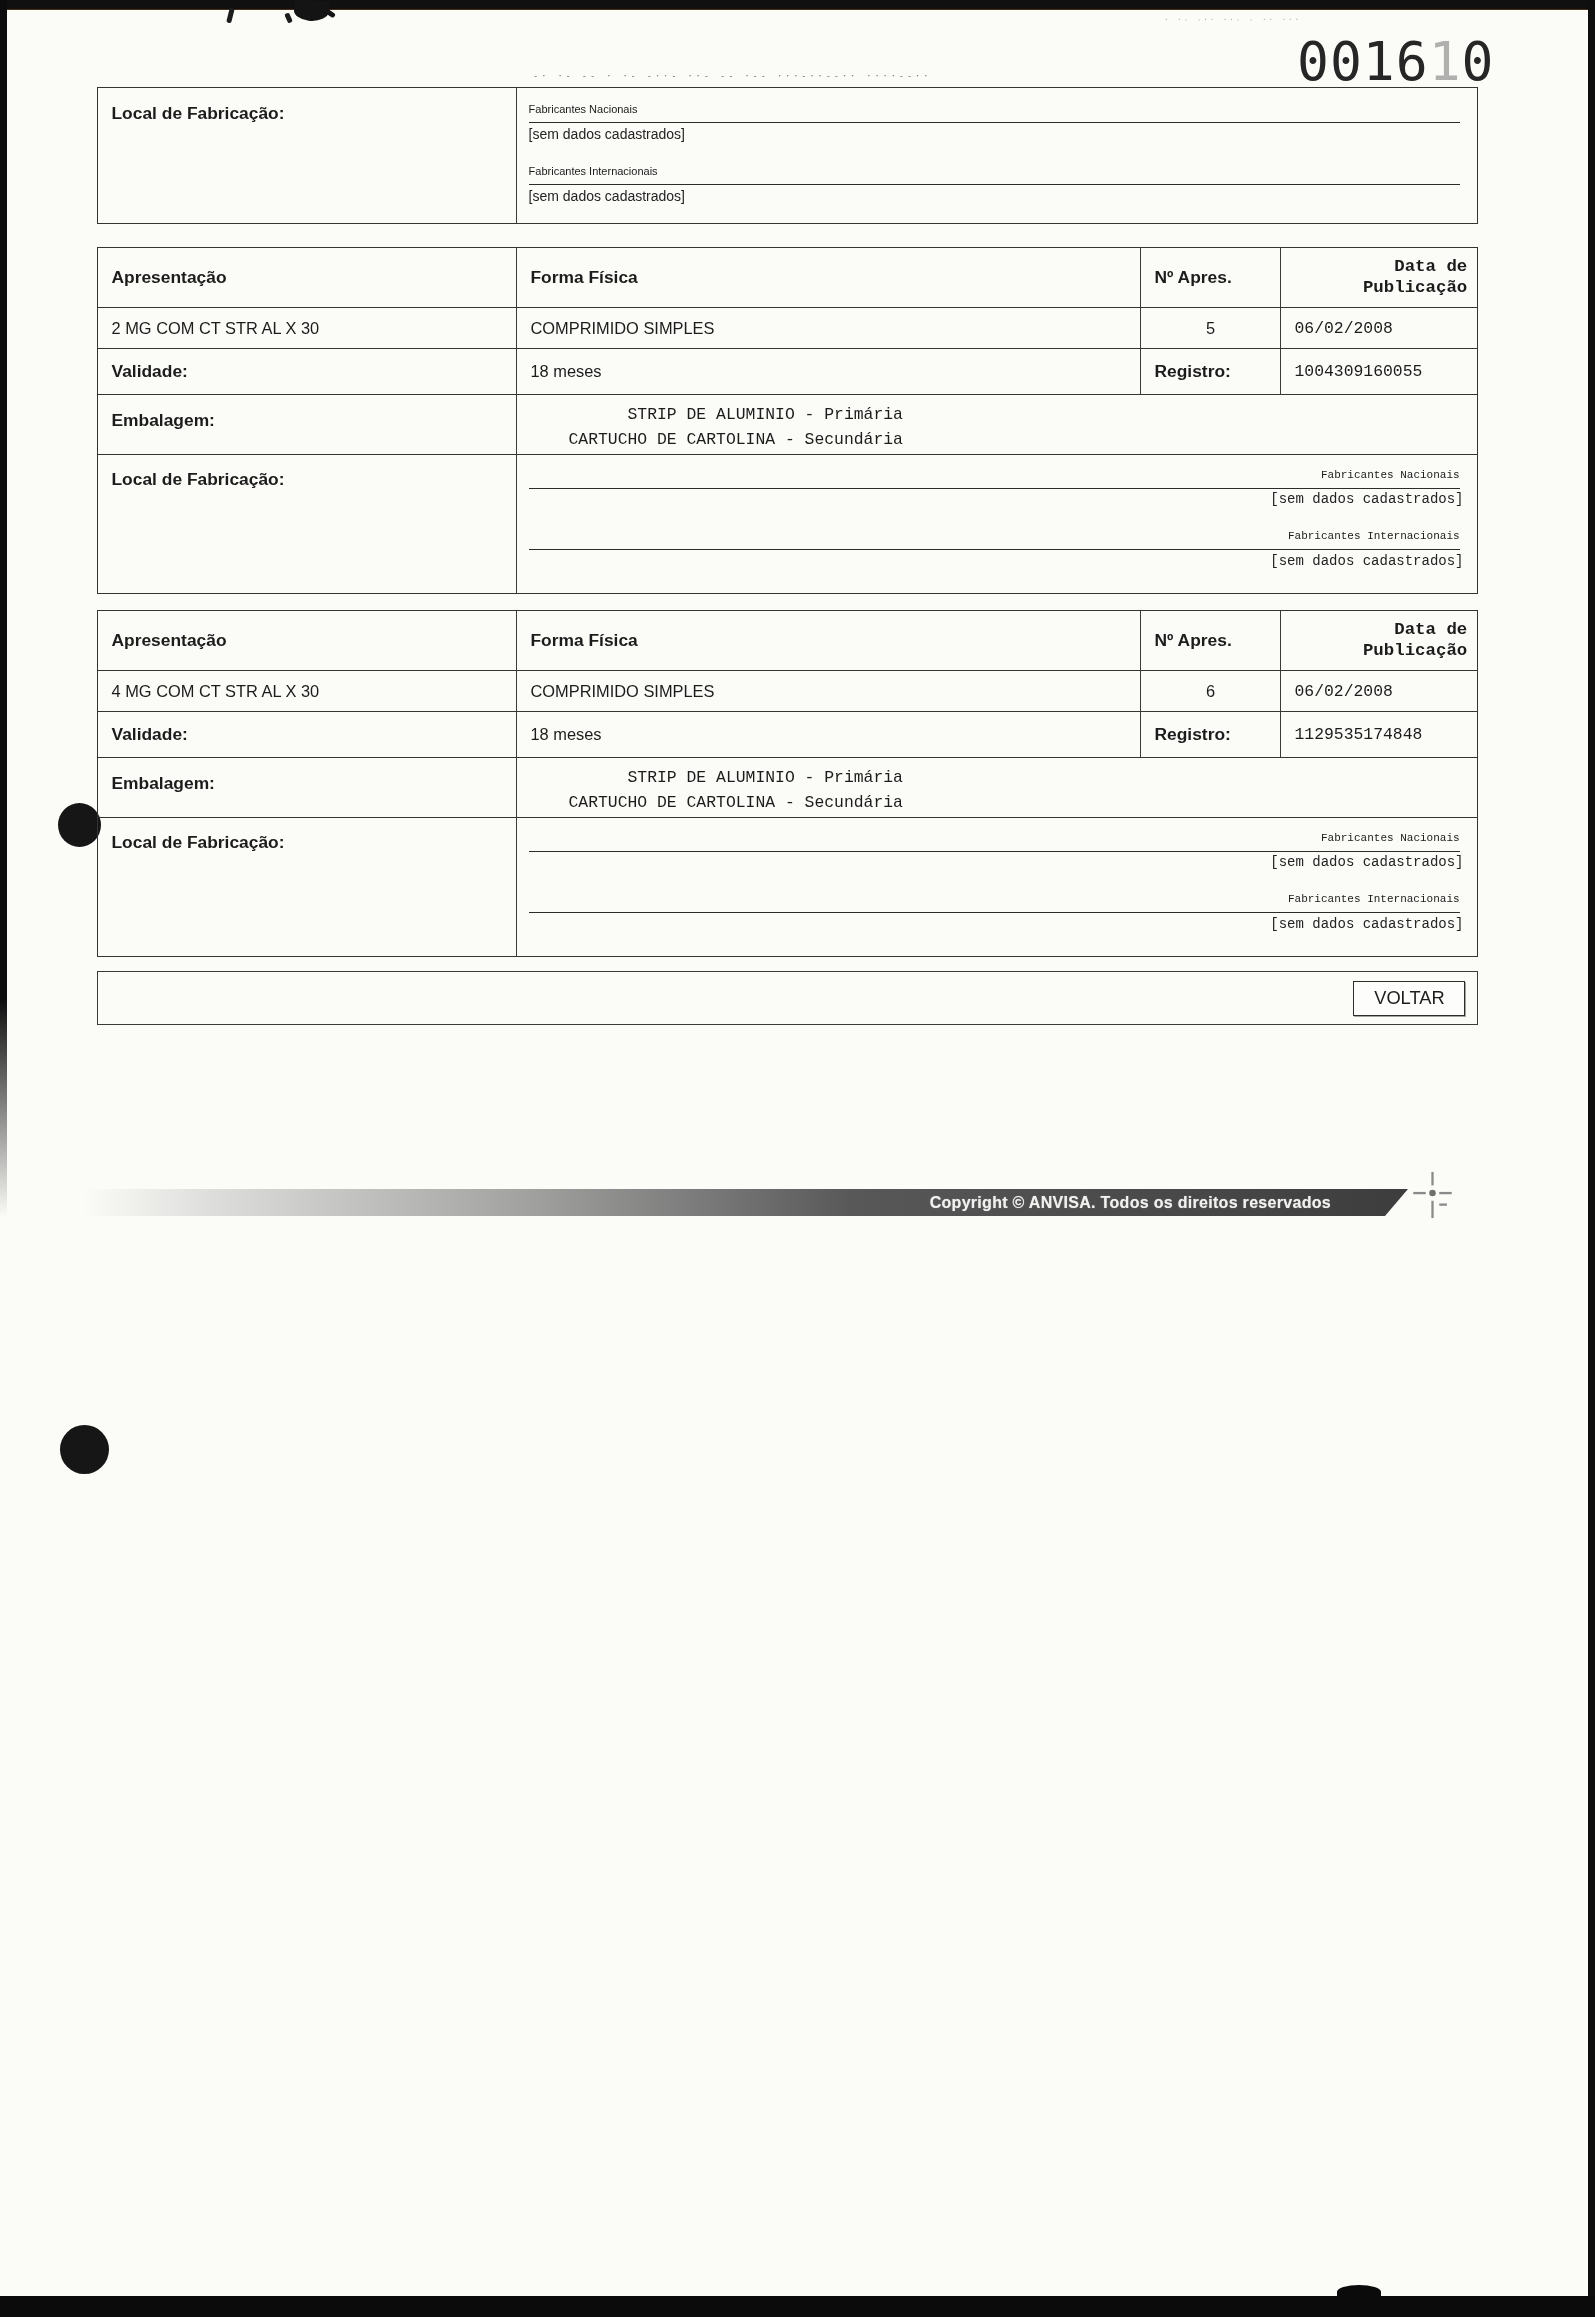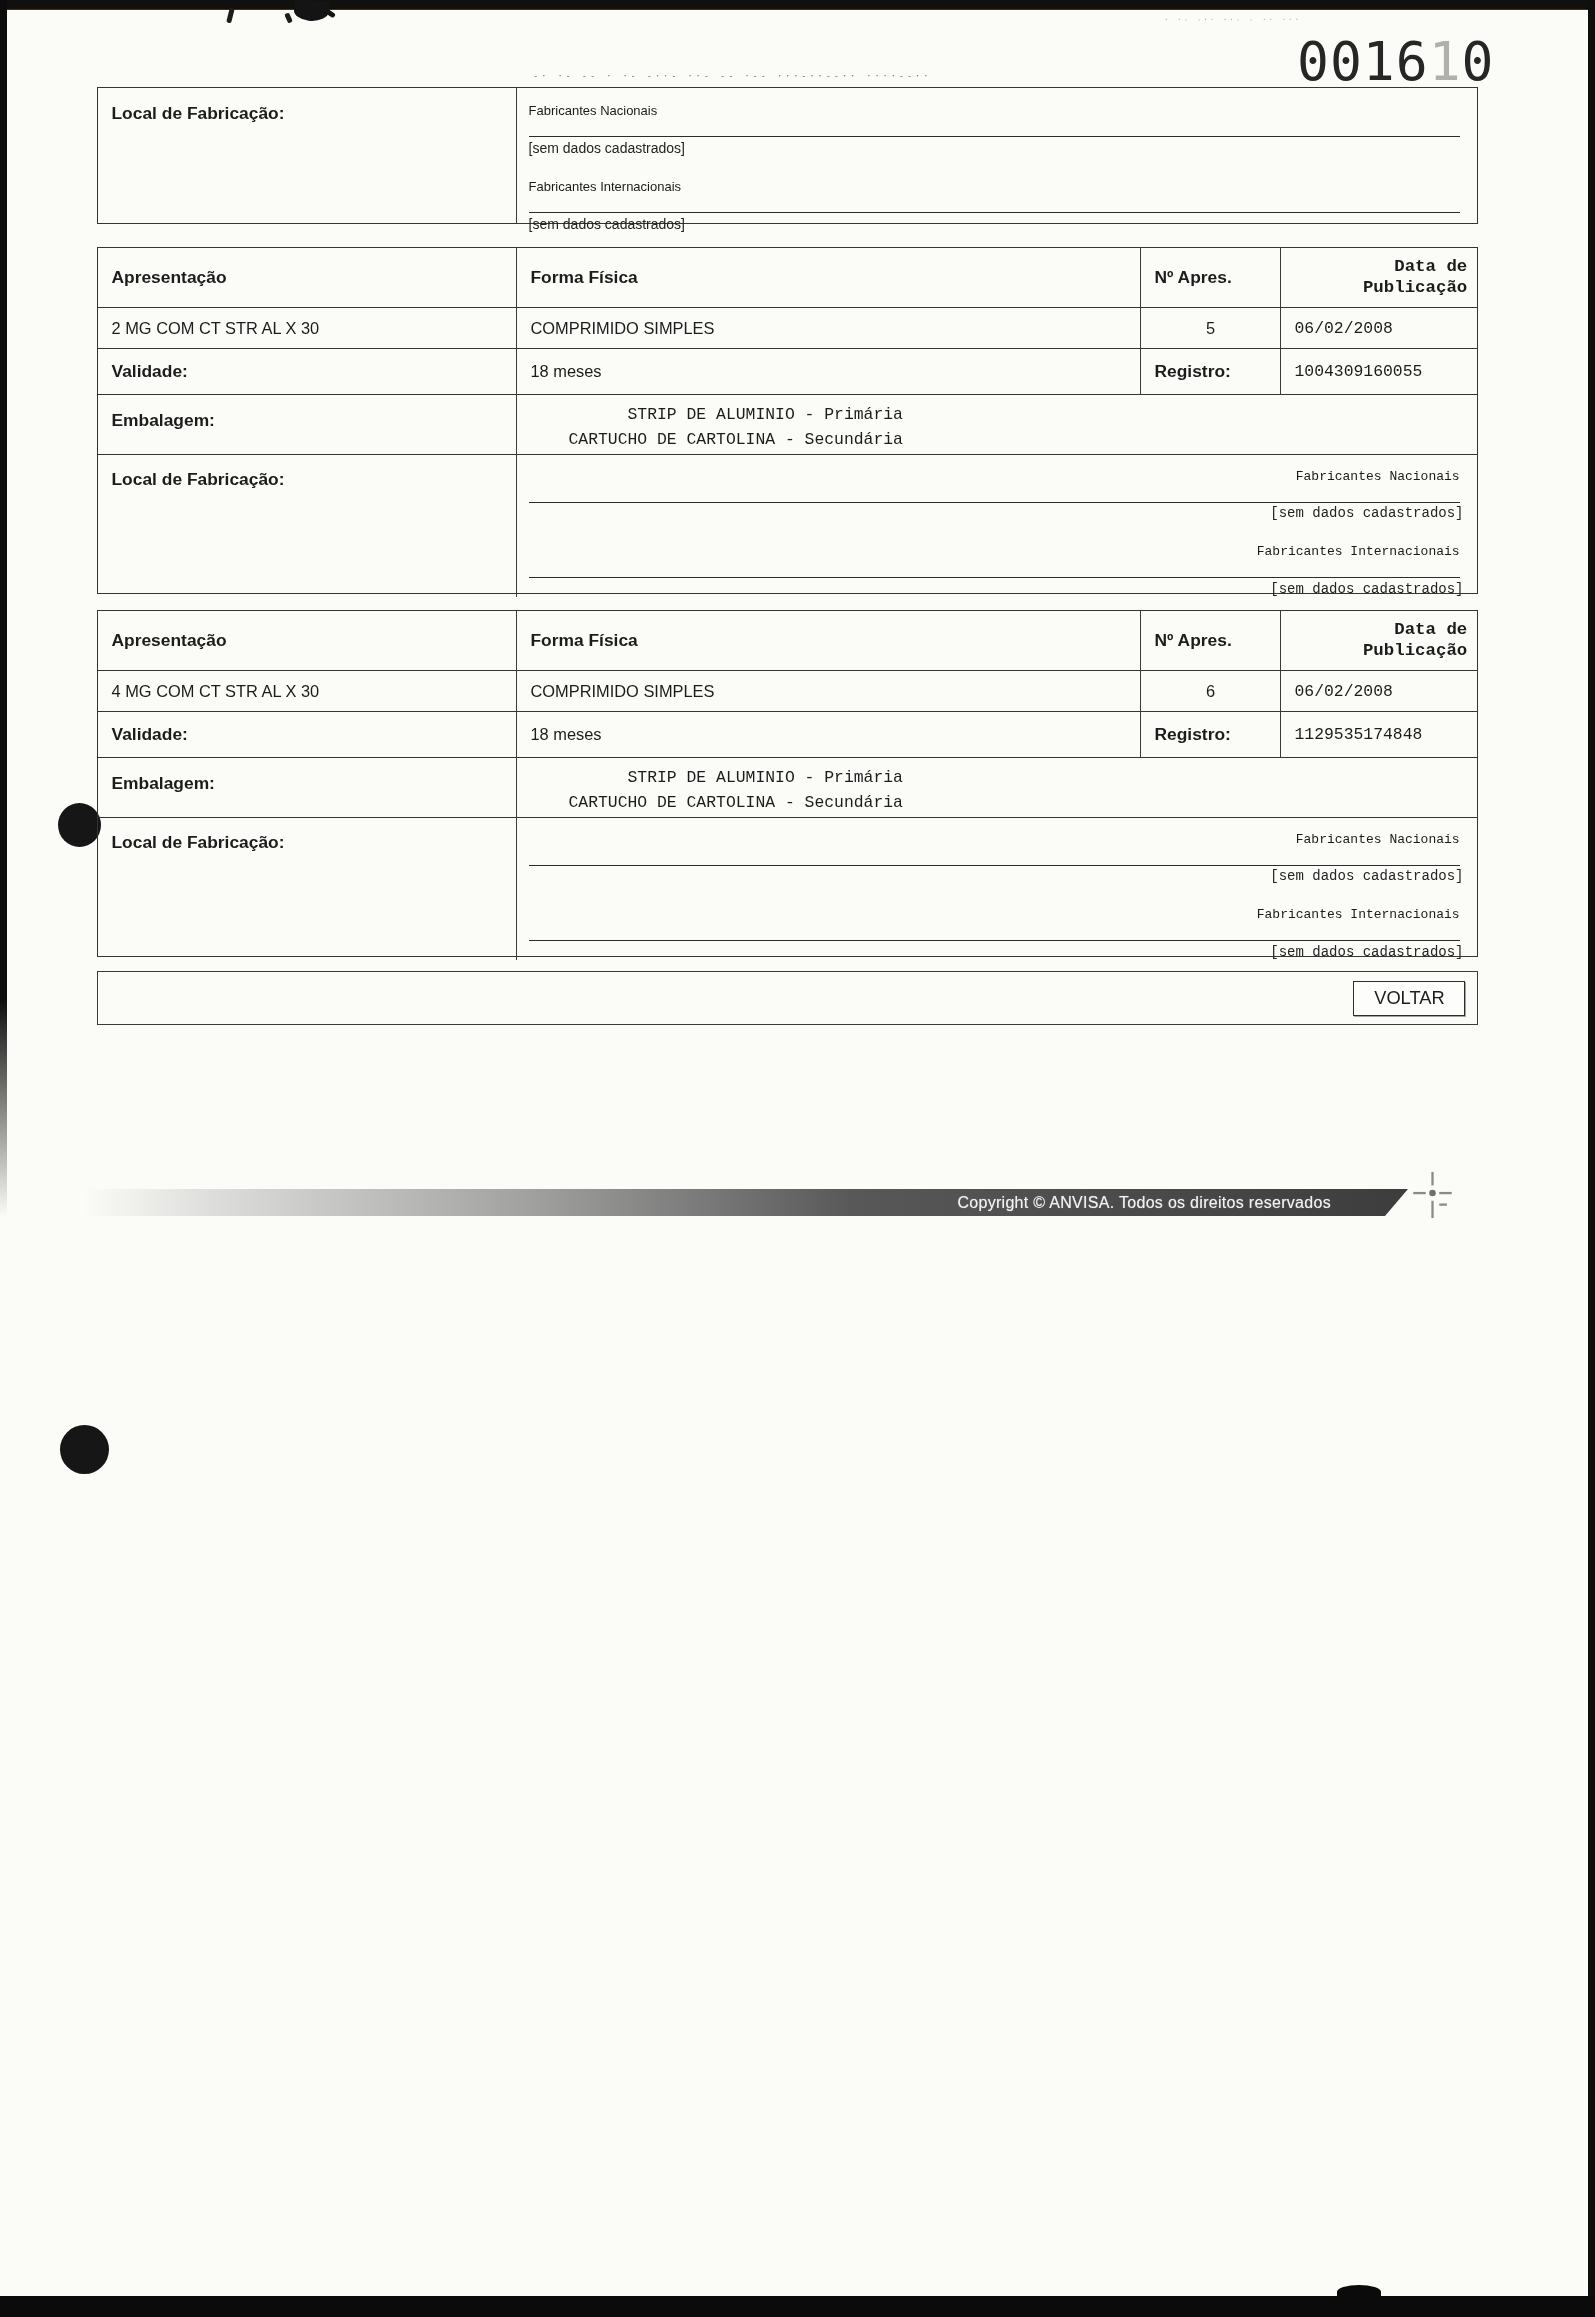--- a/index.html
+++ b/index.html
@@ -50,22 +50,22 @@
   .hdr{font-weight:bold;font-size:17.4px;line-height:1.18;}
   .rh-header{height:60px;}
   .rh-row1{height:41px;}
   .rh-val{height:46px;}
   .rh-emb{height:60px;gap:38px;}
   .rh-local{height:138px;}
   .emb-content{display:block;padding-top:6.8px;line-height:1.55;font-size:16.4px;}
   
   .fab-wrap{display:block;width:100%;padding:13.5px 13.5px 0 11.6px;box-sizing:border-box;}
   .fab-wrap.t1{padding-top:15.4px;}
-  .fab-title{font-size:13px;color:#1a1a1a;border-bottom:1.9px solid #2c2c2c;
-    padding-bottom:18px;margin-bottom:2.9px;width:calc(100% - 3.9px);}
+  .fab-title{font-size:11px;color:#1a1a1a;border-bottom:1.9px solid #2c2c2c;
+    padding-bottom:7px;margin-bottom:2.9px;width:calc(100% - 3.9px);}
   .fab-sub{font-size:14px;color:#232323;}
   .fab-group.g2{margin-top:23px;}
   
   .tbl1{top:87px;height:137px;display:flex;}
   .tbl1-label{width:419px;border-right:1.9px solid #3a3a3a;box-sizing:border-box;
     padding:15.4px 0 0 13.5px;font-weight:bold;font-size:17.4px;}
   .tbl1-content{flex:1;}
   
   .voltar-box{position:absolute;left:97px;top:971px;width:1381px;height:54px;
     border:1.9px solid #3a3a3a;box-sizing:border-box;}
@@ -75,21 +75,21 @@
     box-shadow:1px 1px 0 rgba(0,0,0,.35);font-family:"Liberation Sans",sans-serif;cursor:pointer;}
   
   .footer-address{position:absolute;left:0;top:1116px;width:100%;text-align:center;
     font-size:18.3px;color:#181818;}
   .copy-bar{position:absolute;left:83px;top:1189px;width:1325px;height:27px;
     background:linear-gradient(to right,rgba(170,170,170,0) 0%,rgba(150,150,150,.30) 10%,
       rgba(125,125,125,.72) 34%,#585858 58%,#3d3d3d 100%);
     clip-path:polygon(0 0,100% 0,calc(100% - 23px) 100%,0 100%);
     display:flex;align-items:center;justify-content:flex-end;
     padding-right:77px;box-sizing:border-box;}
-  .copy-text{color:#f1f1ef;font-size:16px;font-weight:normal;letter-spacing:0.3px;
+  .copy-text{color:#f1f1ef;font-size:16px;font-weight:bold;letter-spacing:0.3px;
     text-shadow:0 0 1px rgba(255,255,255,.55);}
   .reg-mark{position:absolute;left:1412px;top:1170px;}
 </style>
 </head>
 <body>
 
 <div class="page">
 
   <div class="edge-top"></div>
   <div class="edge-left"></div>

